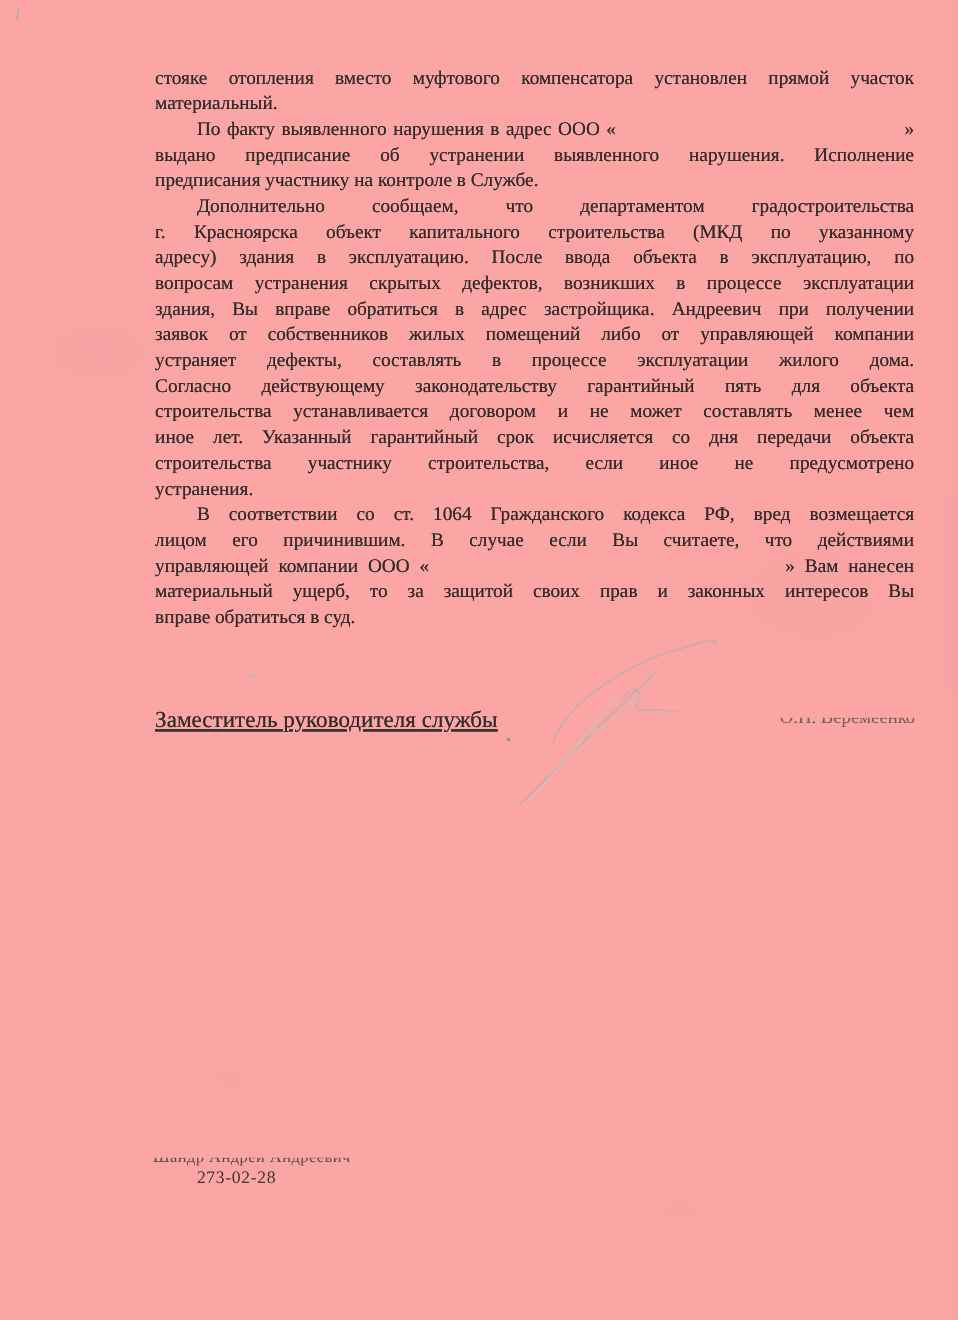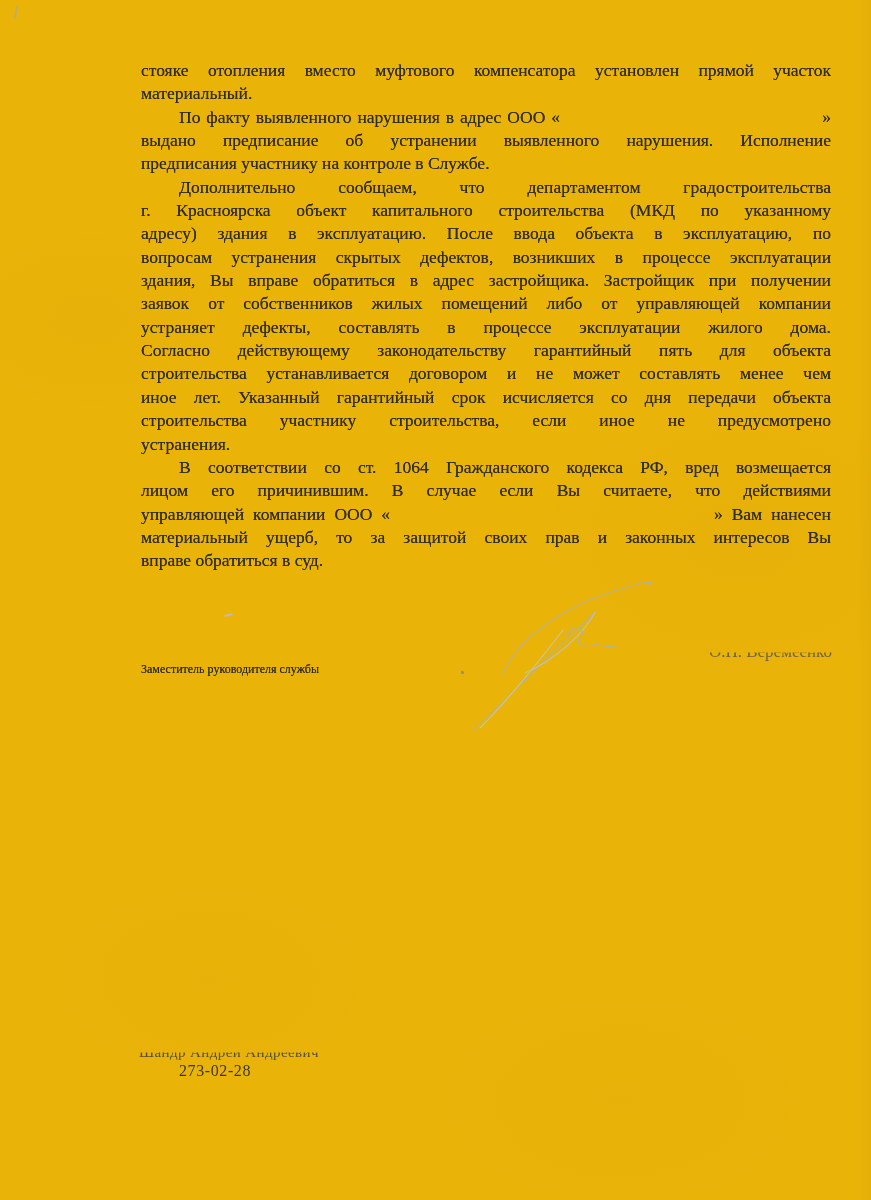--- a/index.html
+++ b/index.html
@@ -1,20 +1,20 @@
 <!DOCTYPE html>
 <html><head>
 <meta charset="utf-8">
 <title>Scanned letter</title>
 <style>
   html,body{margin:0;padding:0;background:#ffffff;}
   .page{
     position:relative;
     width:871px;height:1200px;
-    background:#eab308;
+    background:#fca5a5;
     overflow:hidden;
     font-family:"Liberation Serif", serif;
     color:#2f2c29;
   }
   
   .page::before{
     content:"";
     position:absolute;inset:0;
     background:
       radial-gradient(ellipse 220px 140px at 90px 320px, rgba(60,60,60,0.02), transparent 70%),
@@ -27,22 +27,22 @@
   .textblock{
     position:absolute;left:141px;top:59px;width:690px;
     font-size:17.5px;line-height:23.35px;
     text-shadow:0 0 0.3px rgba(47,44,41,0.85);
   }
   .line{white-space:nowrap;overflow:hidden;text-align:left;}
   .line.just{text-align:justify;text-align-last:justify;}
   .line.ind{text-indent:38px;}
 
   .sig-title{
-    position:absolute;left:141px;top:662px;
-    font-size:12px;text-shadow:0 0 0.3px rgba(47,44,41,0.85);
+    position:absolute;left:141px;top:642px;
+    font-size:21px;text-shadow:0 0 0.3px rgba(47,44,41,0.85);text-decoration:underline;
   }
   .sig-name{
     position:absolute;left:676px;top:642px;width:156px;
     font-size:17px;text-align:right;
   }
   .faded-clip{
     clip-path:inset(52% 0 0 0);
     color:#57544f;opacity:.85;
   }
   .signature-svg{position:absolute;left:425px;top:565px;}
@@ -75,21 +75,21 @@
   <div class="textblock">
       <div class="line just">стояке отопления вместо муфтового компенсатора установлен прямой участок</div>
       <div class="line">материальный.</div>
       <div class="line just ind">По факту выявленного нарушения в адрес ООО «&nbsp;&nbsp;&nbsp;&nbsp;&nbsp;&nbsp;&nbsp;&nbsp;&nbsp;&nbsp;&nbsp;&nbsp;&nbsp;&nbsp;&nbsp;&nbsp;&nbsp;&nbsp;&nbsp;&nbsp;&nbsp;&nbsp;&nbsp;&nbsp;&nbsp;&nbsp;&nbsp;&nbsp;&nbsp;&nbsp;&nbsp;&nbsp;&nbsp;&nbsp;&nbsp;&nbsp;&nbsp;&nbsp;&nbsp;&nbsp;&nbsp;&nbsp;&nbsp;&nbsp;»</div>
       <div class="line just">выдано предписание об устранении выявленного нарушения. Исполнение</div>
       <div class="line">предписания участнику на контроле в Службе.</div>
       <div class="line just ind">Дополнительно сообщаем, что департаментом градостроительства</div>
       <div class="line just">г. Красноярска объект капитального строительства (МКД по указанному</div>
       <div class="line just">адресу) здания в эксплуатацию. После ввода объекта в эксплуатацию, по</div>
       <div class="line just">вопросам устранения скрытых дефектов, возникших в процессе эксплуатации</div>
-      <div class="line just">здания, Вы вправе обратиться в адрес застройщика. Застройщик при получении</div>
+      <div class="line just">здания, Вы вправе обратиться в адрес застройщика. Андреевич при получении</div>
       <div class="line just">заявок от собственников жилых помещений либо от управляющей компании</div>
       <div class="line just">устраняет дефекты, составлять в процессе эксплуатации жилого дома.</div>
       <div class="line just">Согласно действующему законодательству гарантийный пять для объекта</div>
       <div class="line just">строительства устанавливается договором и не может составлять менее чем</div>
       <div class="line just">иное лет. Указанный гарантийный срок исчисляется со дня передачи объекта</div>
       <div class="line just">строительства участнику строительства, если иное не предусмотрено</div>
       <div class="line">устранения.</div>
       <div class="line just ind">В соответствии со ст. 1064 Гражданского кодекса РФ, вред возмещается</div>
       <div class="line just">лицом его причинившим. В случае если Вы считаете, что действиями</div>
       <div class="line just">управляющей компании ООО «&nbsp;&nbsp;&nbsp;&nbsp;&nbsp;&nbsp;&nbsp;&nbsp;&nbsp;&nbsp;&nbsp;&nbsp;&nbsp;&nbsp;&nbsp;&nbsp;&nbsp;&nbsp;&nbsp;&nbsp;&nbsp;&nbsp;&nbsp;&nbsp;&nbsp;&nbsp;&nbsp;&nbsp;&nbsp;&nbsp;&nbsp;&nbsp;&nbsp;&nbsp;&nbsp;&nbsp;» Вам нанесен</div>

